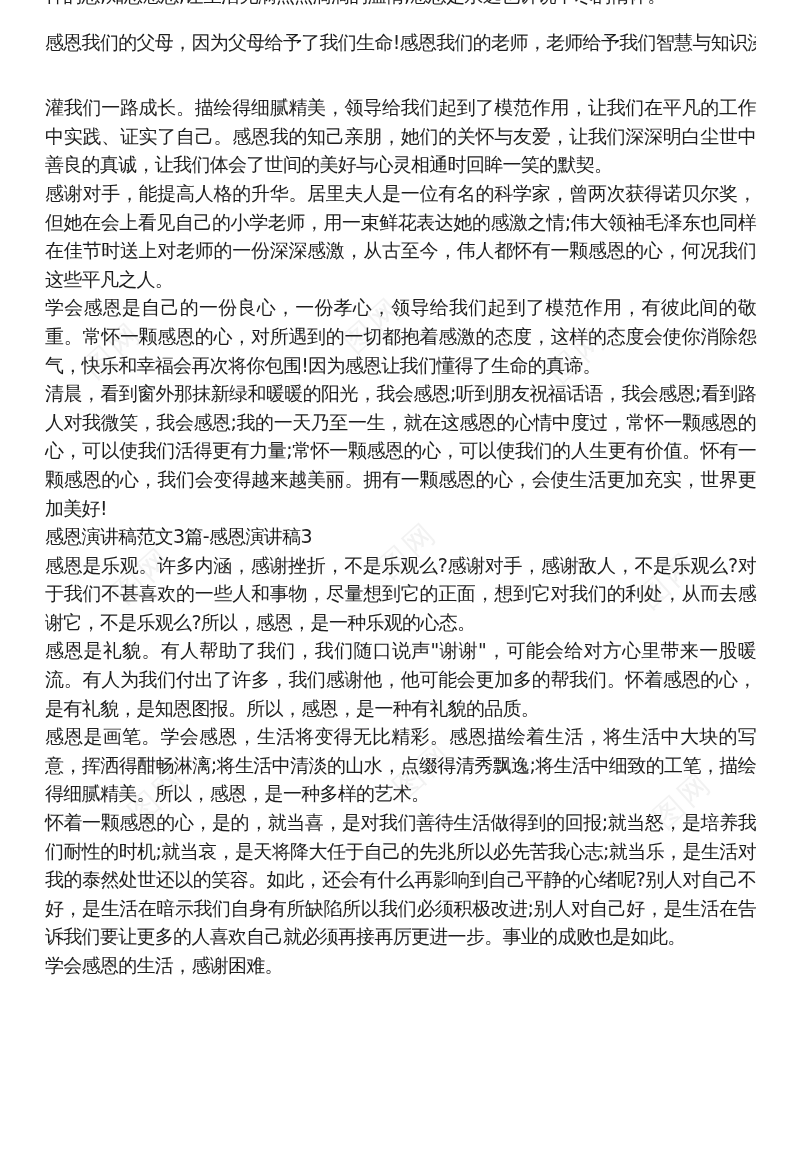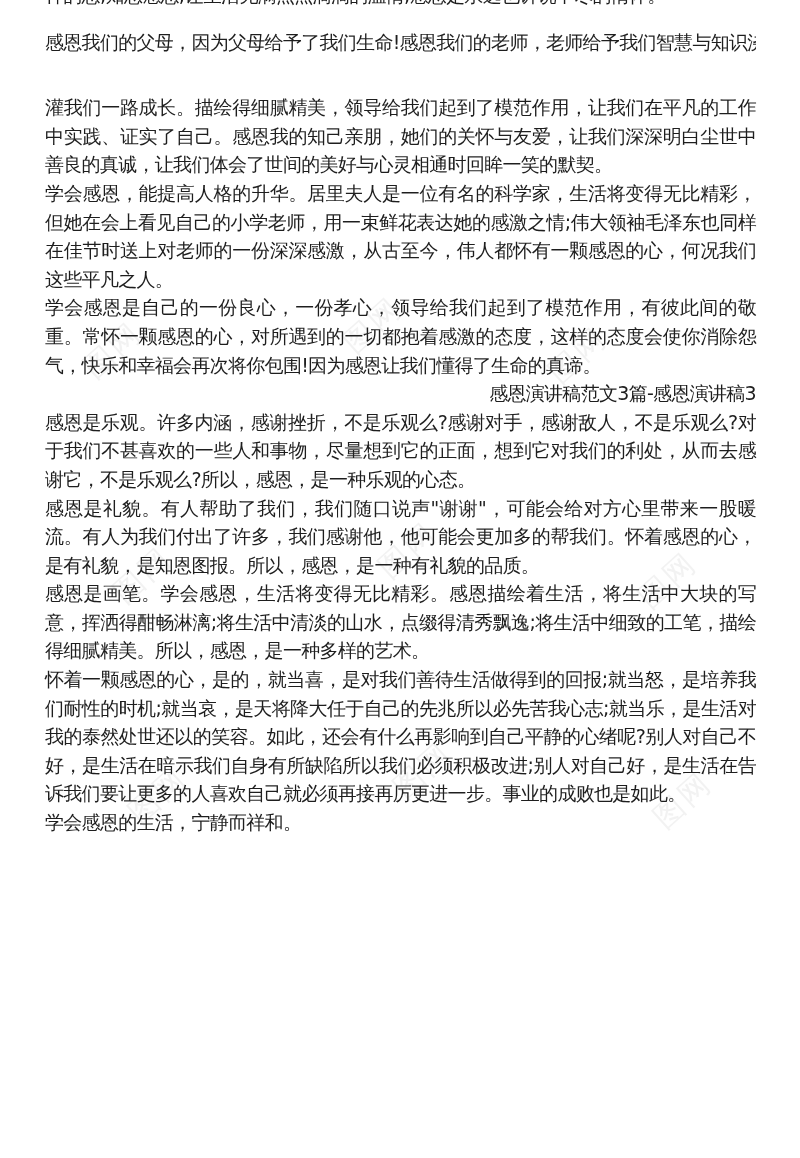--- a/index.html
+++ b/index.html
@@ -42,21 +42,21 @@
   }
   p.intro-line {
     margin-top: 18px;
     white-space: nowrap;
     overflow: hidden;
   }
   .blank-gap {
     height: 37px;
   }
   p.center-title {
-    text-align: right;
+    text-align: left;
   }
   .wm-layer {
     position: absolute;
     left: 0; top: 0; right: 0; bottom: 0;
     pointer-events: none;
   }
   .wm {
     position: absolute;
     font-size: 30px;
     letter-spacing: 3px;
@@ -80,23 +80,24 @@
     <span class="wm" style="left:125px; top:775px;">图网</span>
     <span class="wm" style="left:390px; top:750px;">图网</span>
     <span class="wm" style="left:650px; top:780px;">图网</span>
   </div>
 
   <div class="content">
     <p class="top-clip">样的恩;知恩感恩;让生活充满点点滴滴的温情,感恩是永远也诉说不尽的情怀。</p>
     <p class="intro-line">感恩我们的父母，因为父母给予了我们生命!感恩我们的老师，老师给予我们智慧与知识浇</p>
     <div class="blank-gap"></div>
     <p>灌我们一路成长。描绘得细腻精美，领导给我们起到了模范作用，让我们在平凡的工作中实践、证实了自己。感恩我的知己亲朋，她们的关怀与友爱，让我们深深明白尘世中善良的真诚，让我们体会了世间的美好与心灵相通时回眸一笑的默契。</p>
-    <p>学会感恩，能提高人格的升华。居里夫人是一位有名的科学家，生活将变得无比精彩，但她在会上看见自己的小学老师，用一束鲜花表达她的感激之情;伟大领袖毛泽东也同样在佳节时送上对老师的一份深深感激，从古至今，伟人都怀有一颗感恩的心，何况我们这些平凡之人。</p>
+    <p>感谢对手，能提高人格的升华。居里夫人是一位有名的科学家，曾两次获得诺贝尔奖，但她在会上看见自己的小学老师，用一束鲜花表达她的感激之情;伟大领袖毛泽东也同样在佳节时送上对老师的一份深深感激，从古至今，伟人都怀有一颗感恩的心，何况我们这些平凡之人。</p>
     <p>学会感恩是自己的一份良心，一份孝心，领导给我们起到了模范作用，有彼此间的敬重。常怀一颗感恩的心，对所遇到的一切都抱着感激的态度，这样的态度会使你消除怨气，快乐和幸福会再次将你包围!因为感恩让我们懂得了生命的真谛。</p>
+    <p>清晨，看到窗外那抹新绿和暖暖的阳光，我会感恩;听到朋友祝福话语，我会感恩;看到路人对我微笑，我会感恩;我的一天乃至一生，就在这感恩的心情中度过，常怀一颗感恩的心，可以使我们活得更有力量;常怀一颗感恩的心，可以使我们的人生更有价值。怀有一颗感恩的心，我们会变得越来越美丽。拥有一颗感恩的心，会使生活更加充实，世界更加美好!</p>
     <p class="center-title">感恩演讲稿范文3篇-感恩演讲稿3</p>
     <p>感恩是乐观。许多内涵，感谢挫折，不是乐观么?感谢对手，感谢敌人，不是乐观么?对于我们不甚喜欢的一些人和事物，尽量想到它的正面，想到它对我们的利处，从而去感谢它，不是乐观么?所以，感恩，是一种乐观的心态。</p>
     <p>感恩是礼貌。有人帮助了我们，我们随口说声"谢谢"，可能会给对方心里带来一股暖流。有人为我们付出了许多，我们感谢他，他可能会更加多的帮我们。怀着感恩的心，是有礼貌，是知恩图报。所以，感恩，是一种有礼貌的品质。</p>
     <p>感恩是画笔。学会感恩，生活将变得无比精彩。感恩描绘着生活，将生活中大块的写意，挥洒得酣畅淋漓;将生活中清淡的山水，点缀得清秀飘逸;将生活中细致的工笔，描绘得细腻精美。所以，感恩，是一种多样的艺术。</p>
     <p>怀着一颗感恩的心，是的，就当喜，是对我们善待生活做得到的回报;就当怒，是培养我们耐性的时机;就当哀，是天将降大任于自己的先兆所以必先苦我心志;就当乐，是生活对我的泰然处世还以的笑容。如此，还会有什么再影响到自己平静的心绪呢?别人对自己不好，是生活在暗示我们自身有所缺陷所以我们必须积极改进;别人对自己好，是生活在告诉我们要让更多的人喜欢自己就必须再接再厉更进一步。事业的成败也是如此。</p>
-    <p>学会感恩的生活，宁静而祥和。</p>
+    <p>学会感恩的生活，感谢困难。</p>
   </div>
 
 </div>
 
 </body></html>

